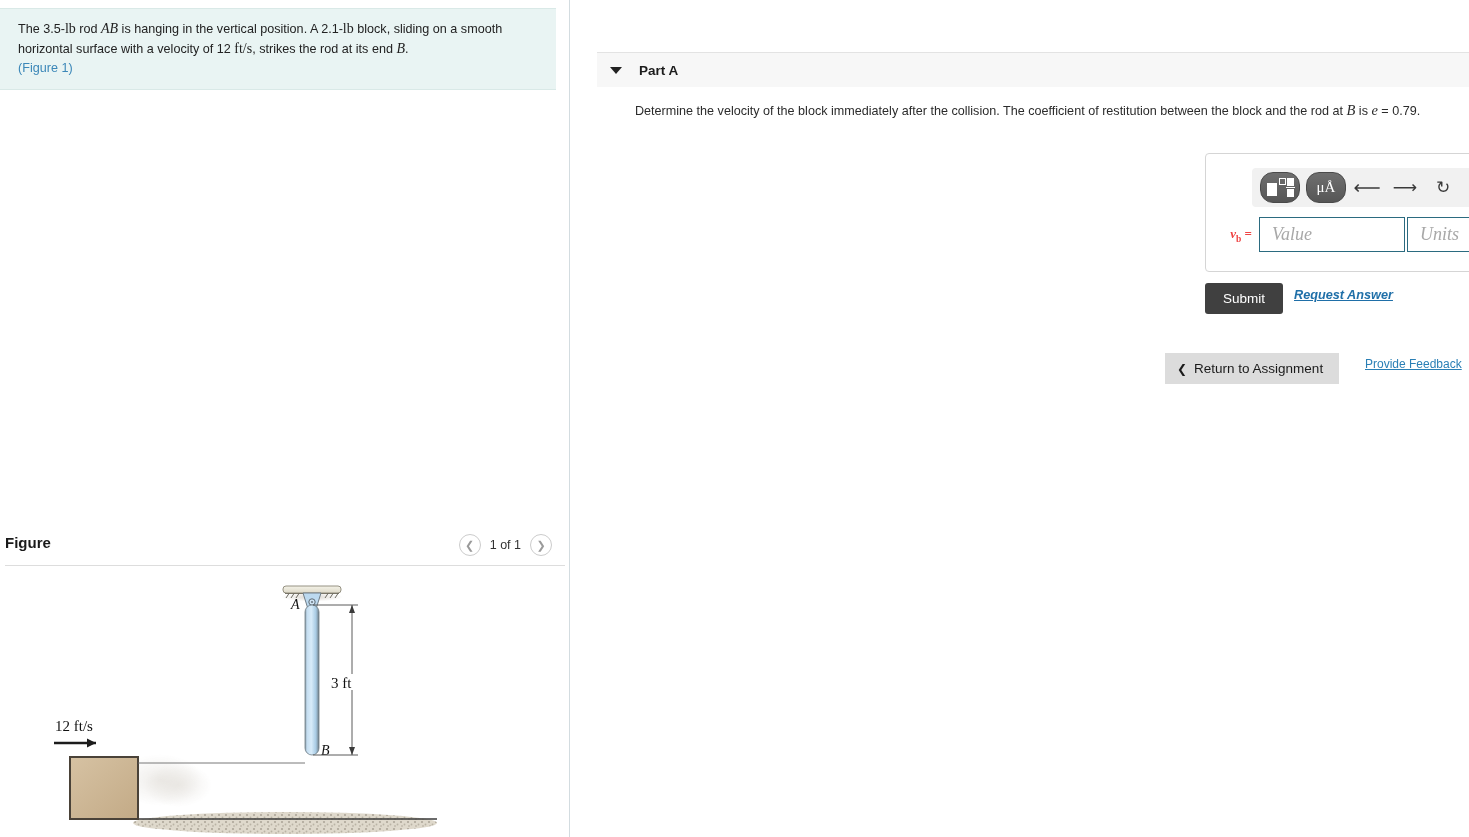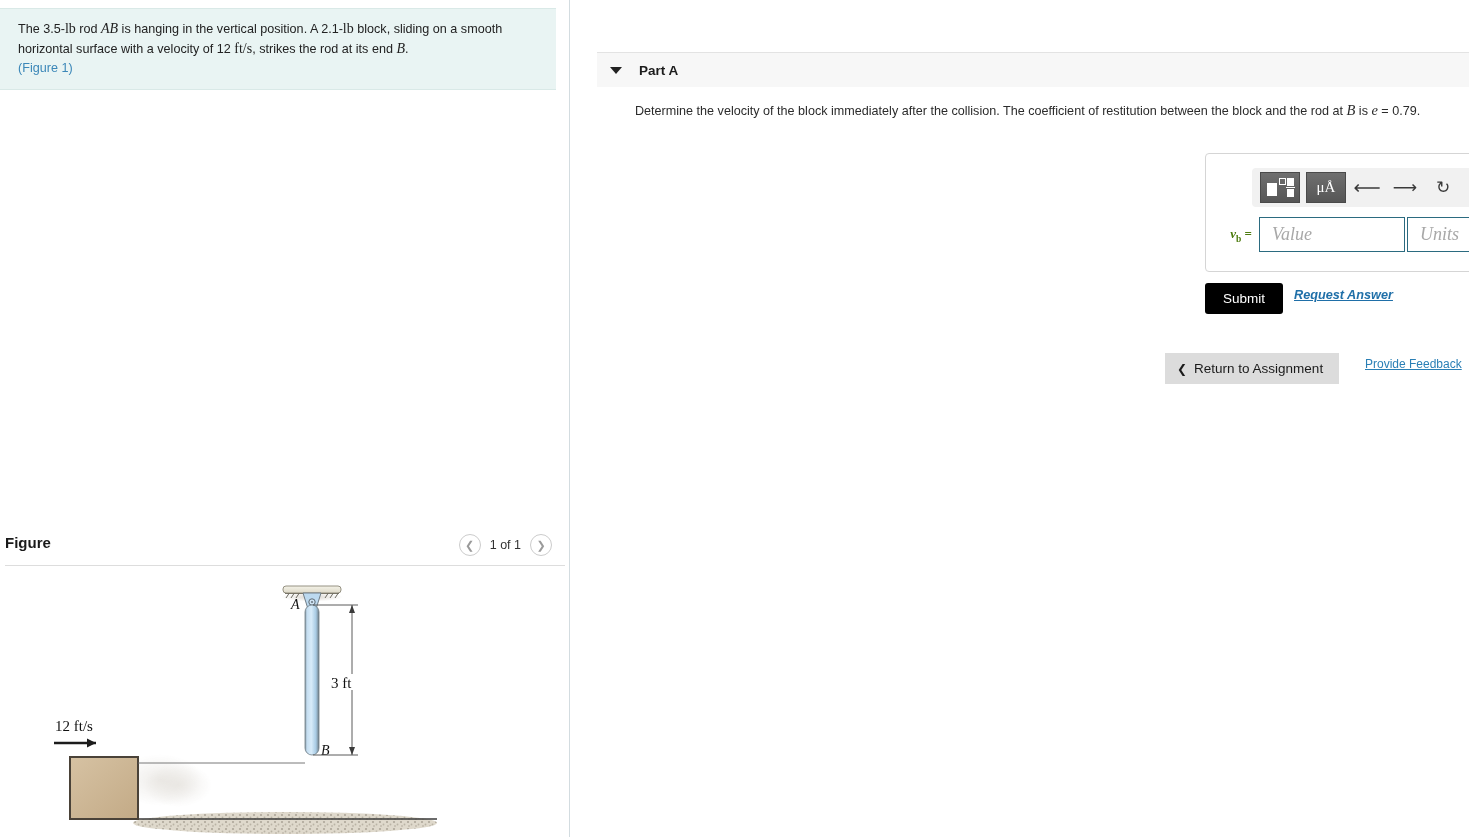--- a/index.html
+++ b/index.html
@@ -93,21 +93,21 @@
     position: absolute; left: 635px; top: 153px; width: 355px; height: 119px;
     border: 1px solid #d5d5d5; border-radius: 4px; background: #fff;
   }
   .tool-strip {
     position: absolute; left: 46px; top: 14px; width: 292px; height: 39px;
     background: #f1f1f1; border-radius: 4px;
     display: flex; align-items: center;
   }
   .tbtn {
     width: 40px; height: 31px; margin-left: 6px;
-    border: 1px solid #4a4a4a; border-radius: 0;
+    border: 1px solid #4a4a4a; border-radius: 13px;
     background: linear-gradient(#6f6f6f, #565656);
     display: flex; align-items: center; justify-content: center;
     cursor: pointer;
   }
   .tbtn.first { margin-left: 8px; }
   .tmpl-icon { position: relative; width: 26px; height: 20px; }
   .tmpl-icon i { position: absolute; background: #fff; display: block; }
   .tmpl-icon .b1 { left: 0; top: 5px; width: 10px; height: 13px; }
   .tmpl-icon .b2 { left: 12px; top: 0px; width: 7px; height: 7px; border: 1px solid #fff; background: transparent; }
   .tmpl-icon .b3 { left: 20px; top: 0px; width: 7px; height: 8px; }
@@ -118,37 +118,37 @@
     width: 34px; height: 31px; display: flex; align-items: center; justify-content: center;
     color: #3a3a3a; font-size: 17px; cursor: pointer; margin-left: 4px;
   }
   .ticon.undo { font-size: 19px; }
 
   .input-row {
     position: absolute; left: 13px; top: 63px; display: flex; align-items: center;
   }
   .var-label {
     width: 40px; text-align: right; padding-right: 7px;
-    font-family: "Liberation Serif", serif; font-size: 13px; font-weight: bold; color: #4d7c0f;
+    font-family: "Liberation Serif", serif; font-size: 13px; font-weight: bold; color: #ef4444;
   }
   .var-label sub { font-size: 9.5px; }
   .ans-input {
     height: 35px; border: 1px solid #2b6b80; background: #fff;
     font-family: "Liberation Serif", serif; font-style: italic;
     font-size: 18px; color: #9a9a9a; padding: 0 12px;
     outline: none;
   }
   .ans-input.value { width: 146px; }
   .ans-input.units { width: 146px; margin-left: 2px; }
   .ans-input::placeholder { color: #a8a8a8; opacity: 1; }
 
   
   .submit-btn {
     position: absolute; left: 635px; top: 283px;
-    padding: 8px 18px; background: #000000; color: #fff;
+    padding: 8px 18px; background: #404040; color: #fff;
     font-size: 13.5px; border: none; border-radius: 3px; cursor: pointer;
   }
   .request-link {
     position: absolute; left: 724px; top: 288px;
     font-size: 12.7px; font-weight: bold; color: #1f6fa8;
     text-decoration: underline; cursor: pointer; font-style: italic;
   }
 
   
   .return-btn {

